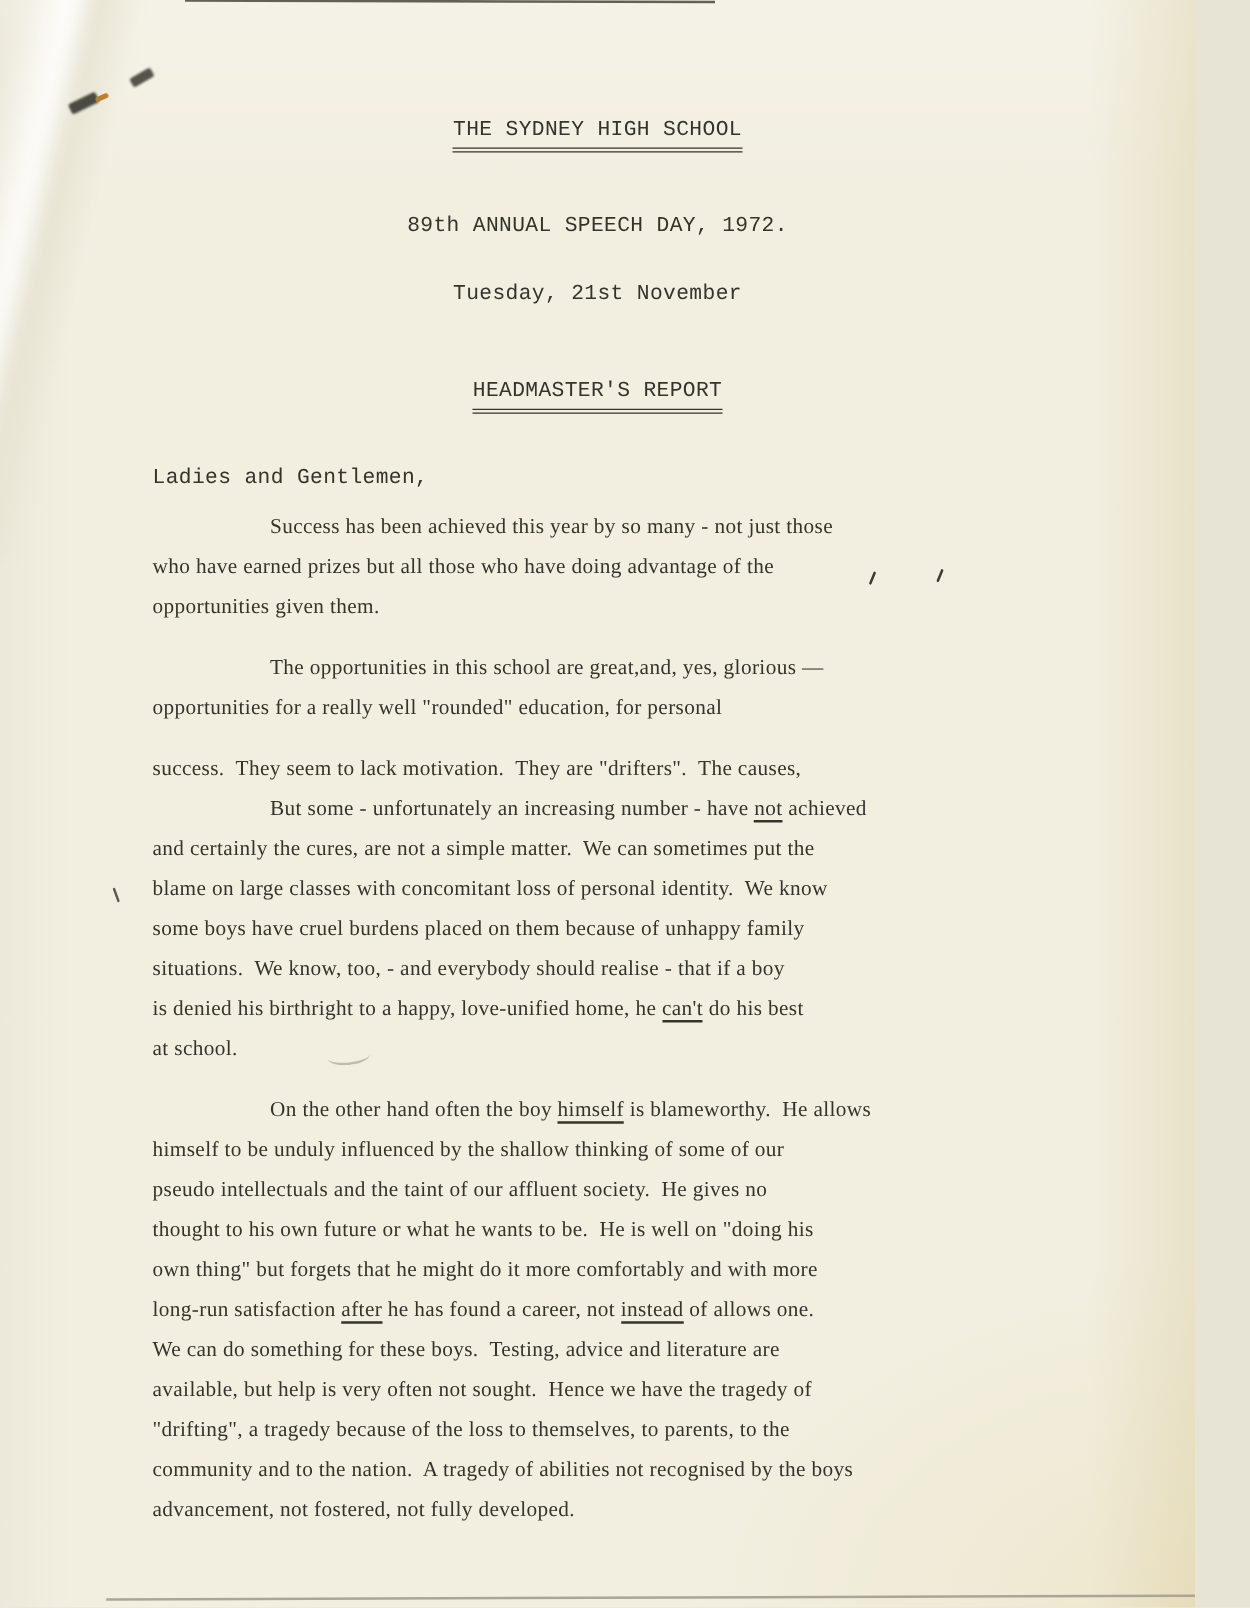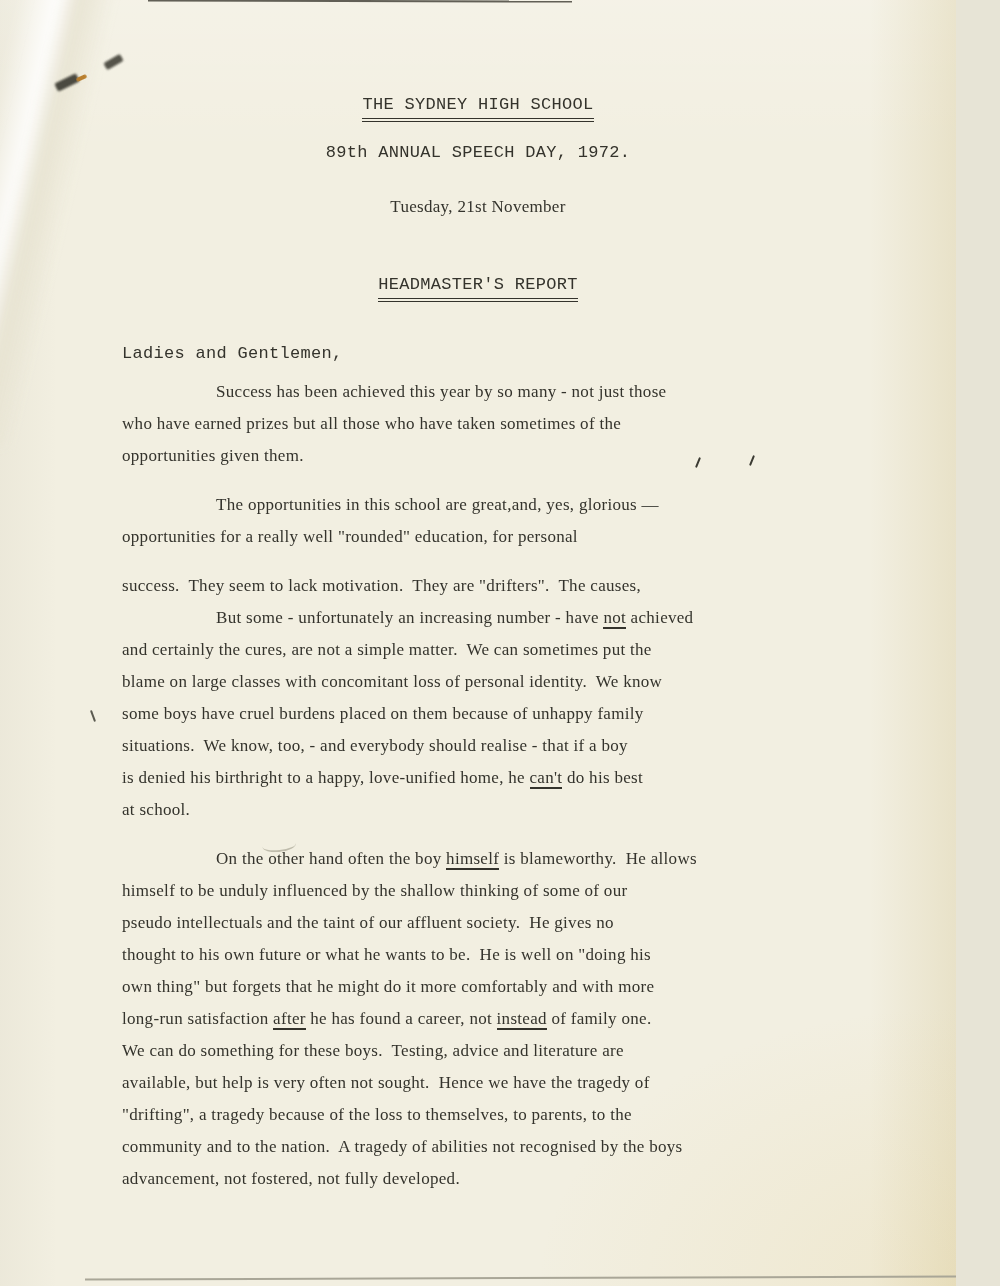--- a/index.html
+++ b/index.html
@@ -74,22 +74,22 @@
     left: 262px; top: 838px; width: 34px; height: 12px;
     border-bottom: 2px solid #979482;
     border-radius: 50%;
     transform: rotate(-6deg);
     opacity: 0.55;
   }
 
   
   .heading { padding-top: 94px; text-align: center; }
   .h-line { line-height: 22px; }
-  .h-line.h2 { margin-top: 20px; }
-  .h-line.h3 { margin-top: 32px; font-family: Liberation Serif, serif; }
+  .h-line.h2 { margin-top: 49px; }
+  .h-line.h3 { margin-top: 32px; }
   .h-line.h4 { margin-top: 56px; }
   .h-underline {
     display: inline-block;
     border-bottom: 4px double #34332c;
     padding-bottom: 2px;
   }
 
   
   .doc-body {
     margin-top: 36px;
@@ -133,21 +133,21 @@
     <div class="h-line h4">
       <span class="h-underline">HEADMASTER'S  REPORT</span>
     </div>
   </div>
 
   <div class="doc-body">
     <div class="line salutation">Ladies and Gentlemen,</div>
 
   <div class="para">
         <div class="line first"><span>Success has been achieved this year by so many - not just those</span></div>
-        <div class="line"><span>who have earned prizes but all those who have taken sometimes of the</span></div>
+        <div class="line"><span>who have earned prizes but all those who have doing advantage of the</span></div>
         <div class="line"><span>opportunities given them.</span></div>
       </div>
       <div class="para">
         <div class="line first"><span>The opportunities in this school are great,and, yes, glorious —</span></div>
         <div class="line"><span>opportunities for a really well "rounded" education, for personal</span></div>
       </div>
       <div class="para">
         <div class="line"><span>success.  They seem to lack motivation.  They are "drifters".  The causes,</span></div>
         <div class="line first"><span>But some - unfortunately an increasing number - have </span><span class="u">not</span><span> achieved</span></div>
         <div class="line"><span>and certainly the cures, are not a simple matter.  We can sometimes put the</span></div>
@@ -156,21 +156,21 @@
         <div class="line"><span>situations.  We know, too, - and everybody should realise - that if a boy</span></div>
         <div class="line"><span>is denied his birthright to a happy, love-unified home, he </span><span class="u">can't</span><span> do his best</span></div>
         <div class="line"><span>at school.</span></div>
       </div>
       <div class="para">
         <div class="line first"><span>On the other hand often the boy </span><span class="u">himself</span><span> is blameworthy.  He allows</span></div>
         <div class="line"><span>himself to be unduly influenced by the shallow thinking of some of our</span></div>
         <div class="line"><span>pseudo intellectuals and the taint of our affluent society.  He gives no</span></div>
         <div class="line"><span>thought to his own future or what he wants to be.  He is well on "doing his</span></div>
         <div class="line"><span>own thing" but forgets that he might do it more comfortably and with more</span></div>
-        <div class="line"><span>long-run satisfaction </span><span class="u">after</span><span> he has found a career, not </span><span class="u">instead</span><span> of family one.</span></div>
+        <div class="line"><span>long-run satisfaction </span><span class="u">after</span><span> he has found a career, not </span><span class="u">instead</span><span> of allows one.</span></div>
         <div class="line"><span>We can do something for these boys.  Testing, advice and literature are</span></div>
         <div class="line"><span>available, but help is very often not sought.  Hence we have the tragedy of</span></div>
         <div class="line"><span>"drifting", a tragedy because of the loss to themselves, to parents, to the</span></div>
         <div class="line"><span>community and to the nation.  A tragedy of abilities not recognised by the boys</span></div>
         <div class="line"><span>advancement, not fostered, not fully developed.</span></div>
       </div>
     </div>
 
 </div>
 

